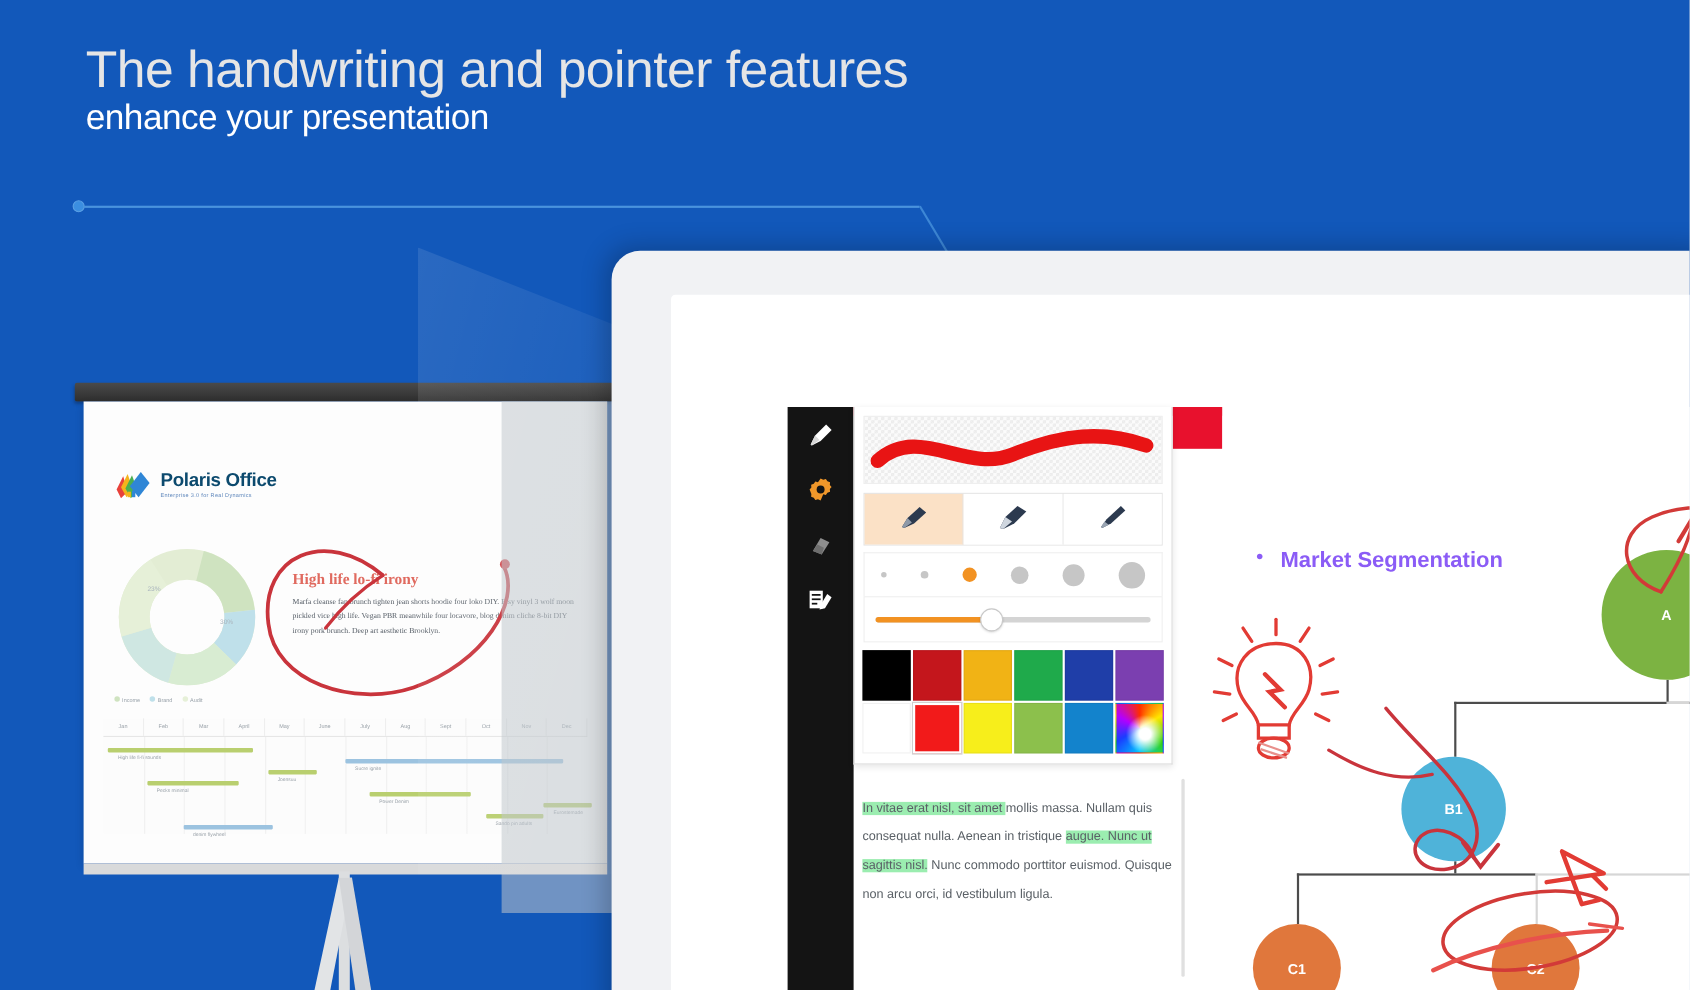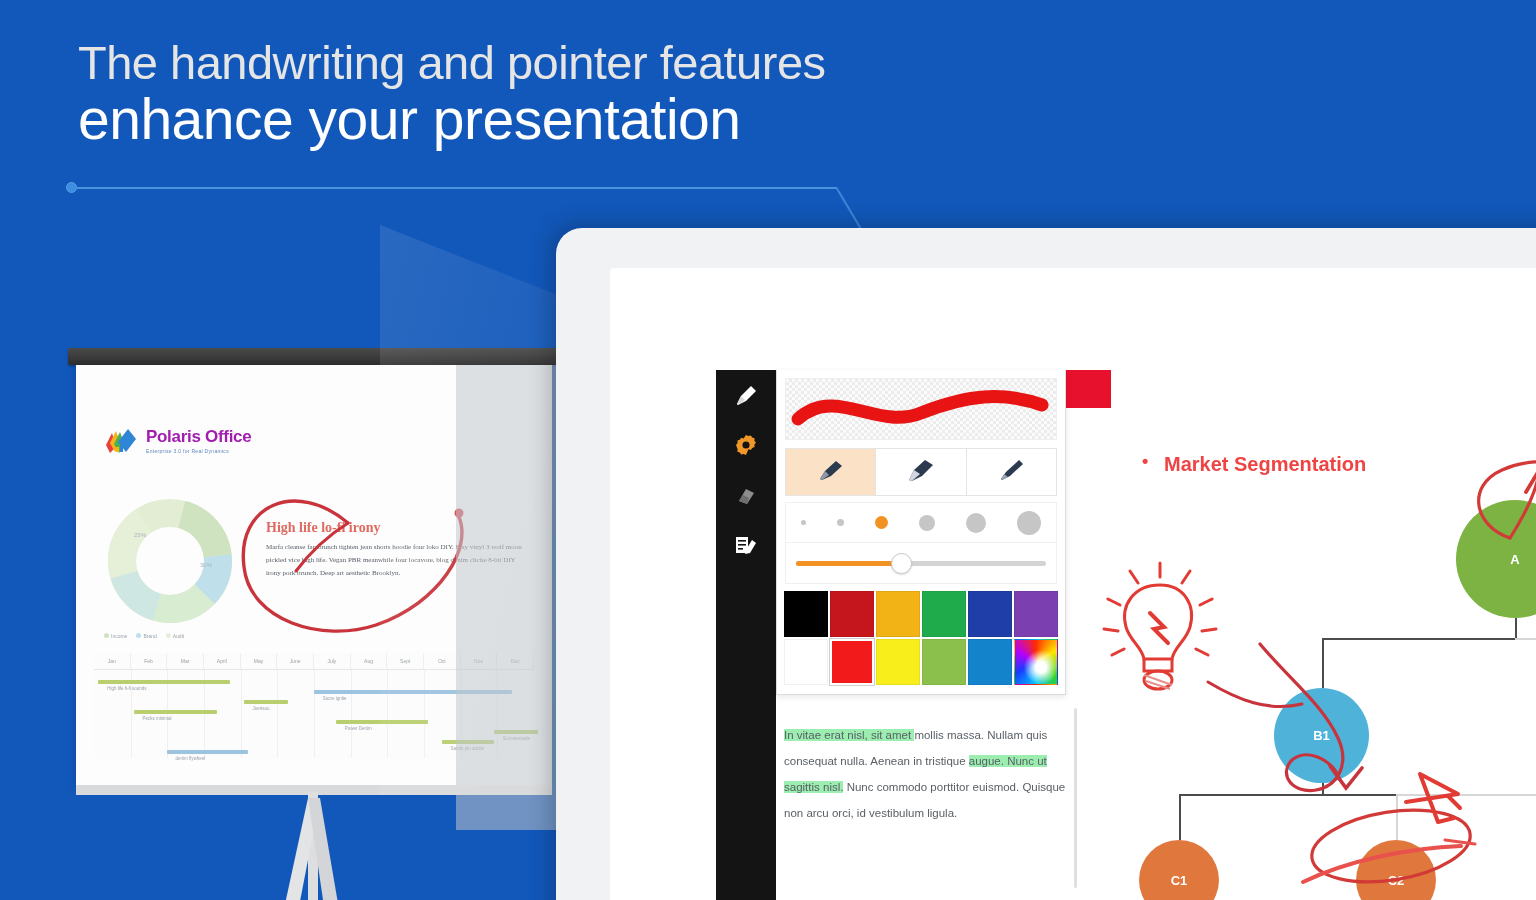--- a/index.html
+++ b/index.html
@@ -12,21 +12,21 @@
 
   
   .headline {
     position: absolute; left: 78px; top: 38px; width: 900px;
     line-height: 1.08; letter-spacing: -0.5px;
   }
   .headline .l1 {
     display: block; font-size: 47px; color: #e5e5e5; font-weight: 400;
   }
   .headline .l2 {
-    display: block; font-size: 57px; color: #ffffff; font-weight: 400;
+    display: block; font-size: 32px; color: #ffffff; font-weight: 400;
   }
   .callout-dot {
     position: absolute; left: 66px; top: 182px;
     width: 11px; height: 11px; border-radius: 50%;
     background: #3b8ee0; border: 1px solid #5a9fe4;
   }
   .callout-line-h {
     position: absolute; left: 76px; top: 187px; width: 760px; height: 2px;
     background: #4a93dd;
   }
@@ -51,21 +51,21 @@
   .screen-foot {
     position: absolute; left: 76px; top: 455px; width: 476px; height: 10px;
     background: #d9dadb;
   }
   .tripod { position: absolute; left: 76px; top: 462px; width: 476px; height: 440px; }
 
   
   .slide-logo { position: absolute; left: 28px; top: 60px; display: flex; align-items: center; gap: 8px; }
   .logo-mark { width: 34px; height: 30px; position: relative; }
   .logo-text-wrap { display: flex; flex-direction: column; }
-  .logo-title { font-size: 17px; color: #a21caf; font-weight: 700; letter-spacing: -0.3px; }
+  .logo-title { font-size: 17px; color: #0c4a6e; font-weight: 700; letter-spacing: -0.3px; }
   .logo-sub { font-size: 5px; color: #5d86bb; letter-spacing: .3px; margin-top: 1px; }
 
   .donut { position: absolute; left: 28px; top: 130px; width: 132px; height: 132px; }
   .donut-legend {
     position: absolute; left: 28px; top: 268px; width: 140px;
     display: flex; gap: 9px; font-size: 5px; color: #9aa3ab;
   }
   .donut-legend i { display: inline-block; width: 5px; height: 5px; border-radius: 50%; margin-right: 2px; }
 
   .slide-head {
@@ -170,21 +170,21 @@
     font-size: 11.5px; line-height: 2.25; color: #5a6066;
   }
   .doc-text p { margin-bottom: 14px; }
   .hl { background: #9bedb0; }
 
   .doc-scroll { position: absolute; left: 464px; top: 440px; width: 3px; height: 180px; background: #e0e0e0; border-radius: 2px; }
 
   
   .diagram { position: absolute; left: 474px; top: 102px; right: 0; bottom: 0; background: #fff; overflow: hidden; }
   .bullets { position: absolute; left: 50px; top: 80px; }
-  .bullets li { list-style: none; font-size: 20px; font-weight: 700; color: #ef4444; line-height: 1.42; position: relative; padding-left: 30px; }
+  .bullets li { list-style: none; font-size: 20px; font-weight: 700; color: #8b5cf6; line-height: 1.42; position: relative; padding-left: 30px; margin-top: 45px; }
   .bullets li:before { content: "•"; position: absolute; left: 8px; top: -1px; font-size: 18px; }
 
   .node {
     position: absolute; border-radius: 50%;
     display: flex; align-items: center; justify-content: center;
     color: #fff; font-size: 13px; font-weight: 700;
   }
   .edge { position: absolute; background: #4c4c4c; }
   .edge.light { background: #d6d6d6; }
 </style>

